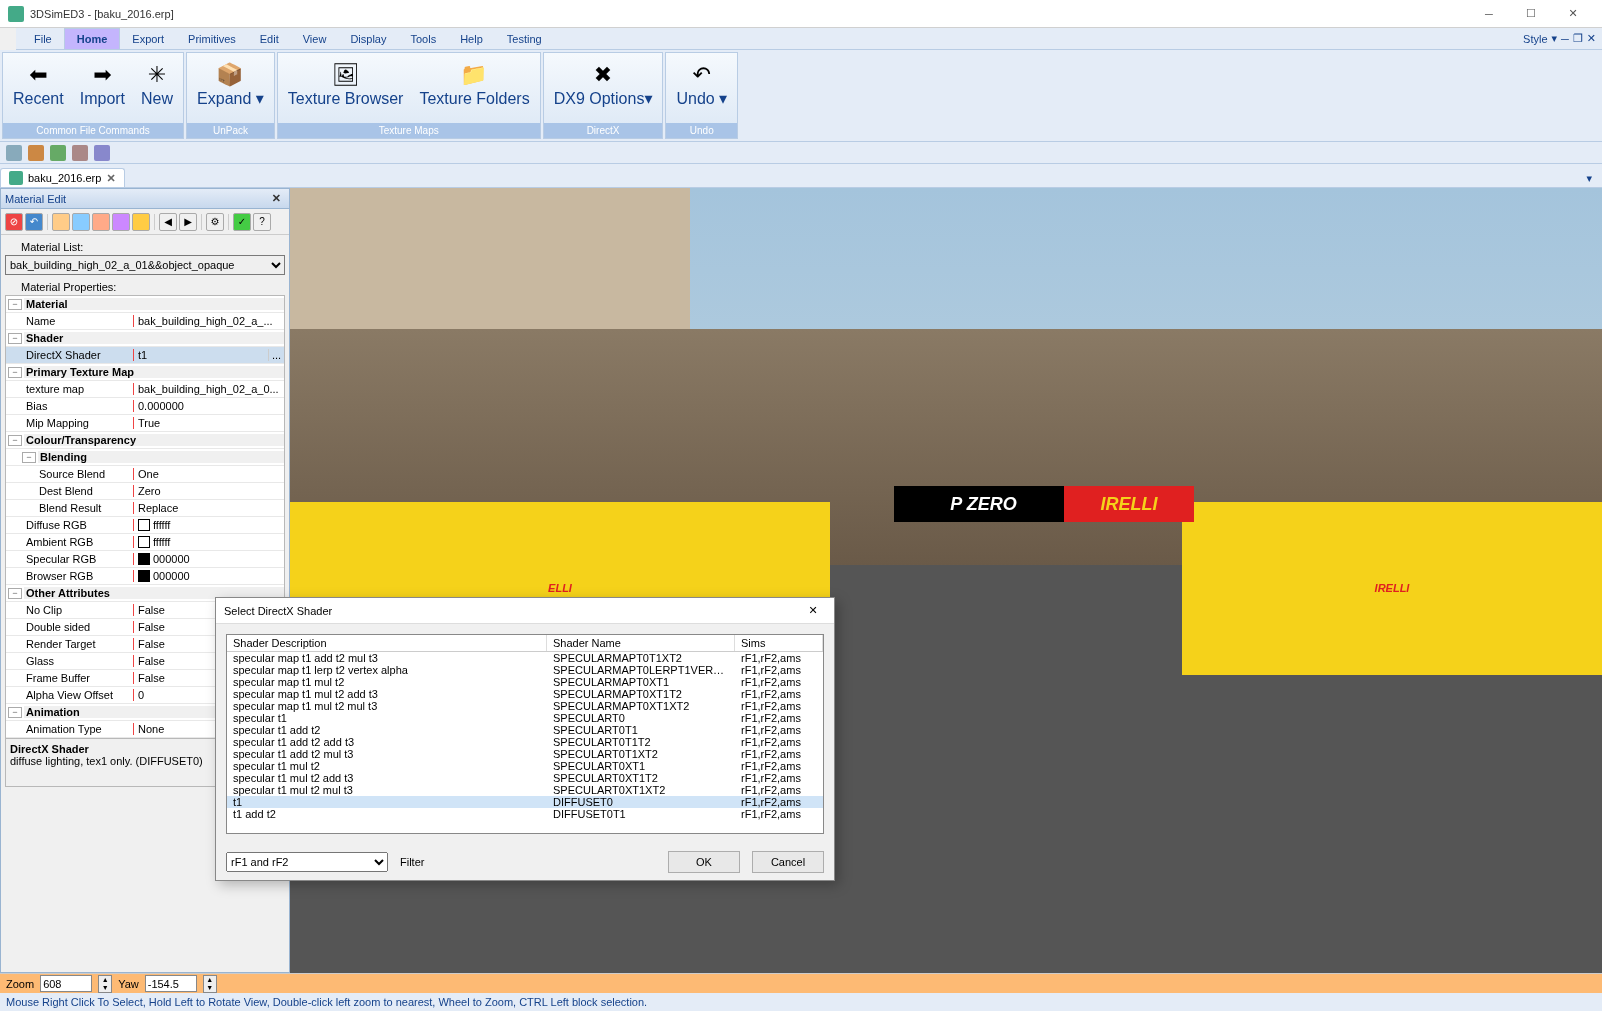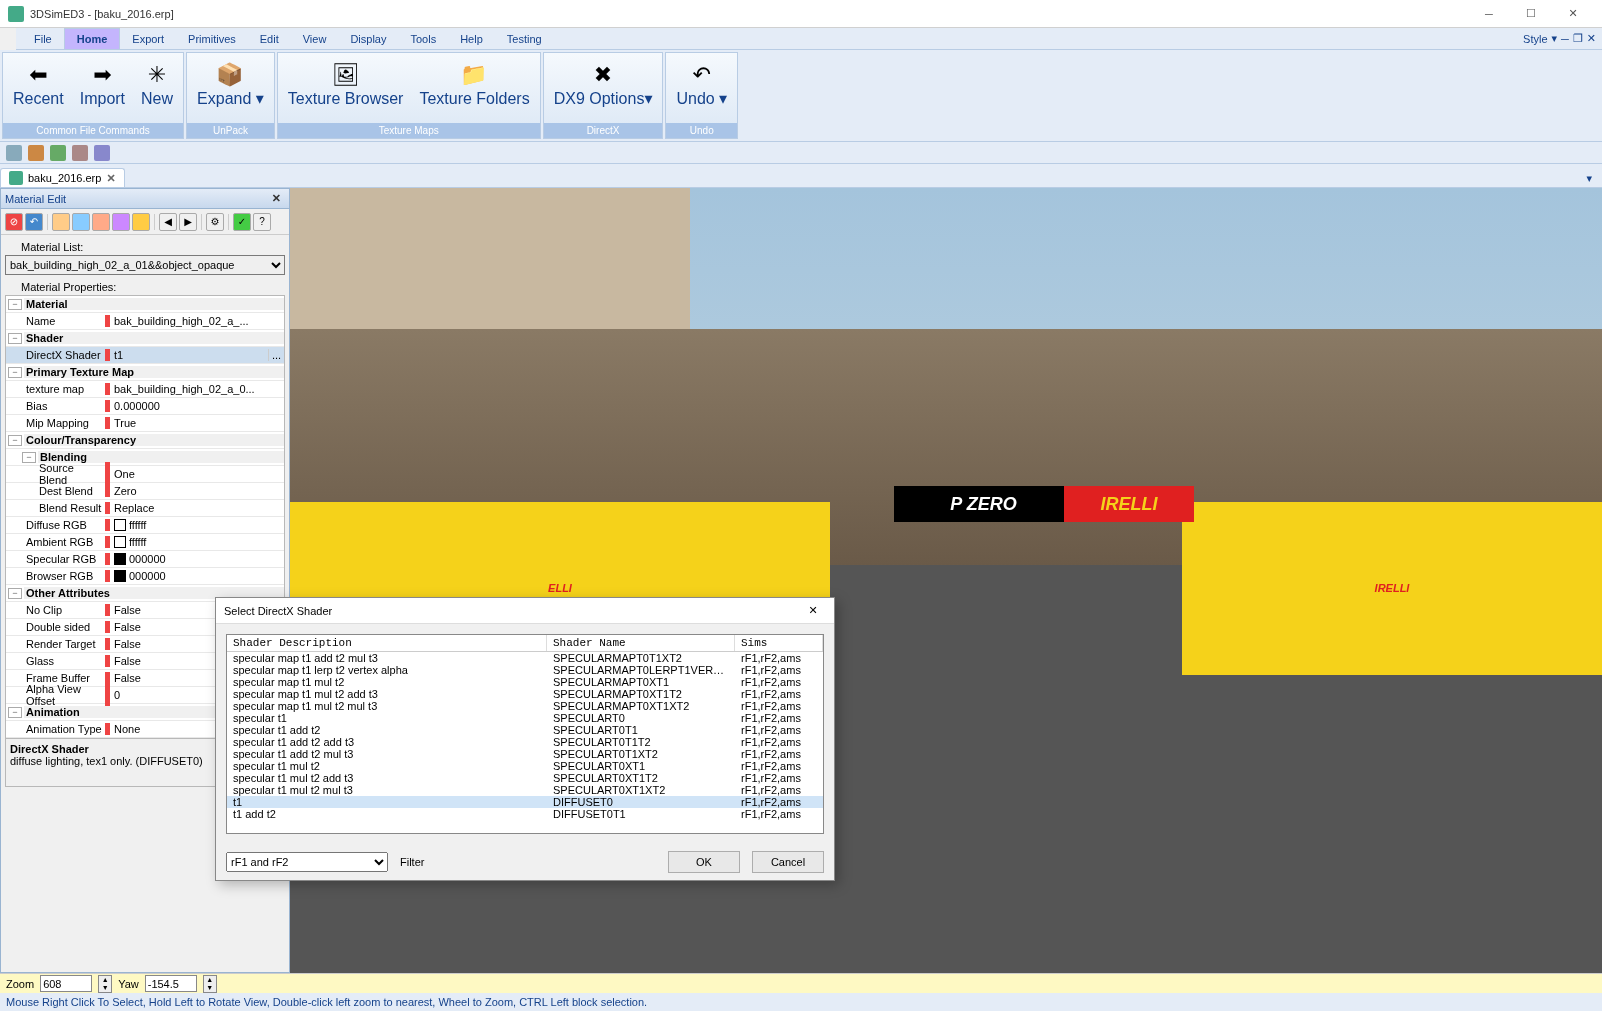--- a/index.html
+++ b/index.html
@@ -52,21 +52,21 @@
 .pt-sep { width: 1px; height: 16px; background: #ccc; margin: 0 2px; }
 .panel-body { flex: 1; overflow: auto; padding: 4px; font-size: 11px; }
 .panel-label { margin: 2px 16px; color: #000; }
 .panel-select { width: 100%; height: 20px; border: 1px solid #7a7a7a; font-size: 11px; }
 
 
 .propgrid { border: 1px solid #b8b8b8; background: #fff; font-size: 11px; }
 .pg-row { display: flex; height: 17px; border-bottom: 1px solid #e8e8e8; align-items: center; }
 .pg-toggle { width: 14px; text-align: center; color: #666; cursor: pointer; font-size: 9px; border: 1px solid #aaa; height: 11px; line-height: 9px; margin: 0 2px; background: #fff; }
 .pg-cat { background: #f0f0f0; font-weight: bold; color: #000; flex: 1; padding-left: 2px; }
-.pg-name { width: 104px; padding-left: 20px; border-right: 5px solid #ef4444; color: #000; }
+.pg-name { width: 128px; padding-left: 20px; border-right: 1px solid #ef4444; color: #000; }
 .pg-name.indent { padding-left: 33px; }
 .pg-val { flex: 1; padding-left: 4px; color: #000; display: flex; align-items: center; gap: 3px; }
 .pg-swatch { width: 12px; height: 12px; border: 1px solid #000; display: inline-block; }
 .pg-ell { width: 16px; border-left: 1px solid #ccc; text-align: center; cursor: pointer; }
 .pg-row.sel { background: #cde; }
 .pg-desc { border: 1px solid #b8b8b8; border-top: none; padding: 4px; background: #f0f0f0; height: 48px; font-size: 11px; }
 .pg-desc-title { font-weight: bold; }
 
 
 .viewport { flex: 1; background: linear-gradient(#8ab3d4 0%, #8ab3d4 45%, #444 45%, #666 100%); position: relative; overflow: hidden; }
@@ -80,33 +80,33 @@
 .pir1 { position:absolute; top:38%; left:59%; width:130px; height:36px; background:#e02020; color:#f5d21a; font-weight:bold; font-style:italic; display:flex; align-items:center; justify-content:center; font-size:18px; }
 
 
 .dialog { position: absolute; left: 215px; top: 597px; width: 620px; height: 284px; background: #f0f0f0; border: 1px solid #888; box-shadow: 4px 4px 12px rgba(0,0,0,0.25); display: flex; flex-direction: column; }
 .dialog-title { height: 26px; background: #fff; display: flex; align-items: center; padding: 0 8px; border-bottom: 1px solid #ddd; }
 .dialog-title-text { flex: 1; }
 .dialog-close { width: 26px; height: 22px; display: flex; align-items: center; justify-content: center; cursor: pointer; }
 .dialog-body { flex: 1; padding: 10px; display: flex; flex-direction: column; }
 .shader-list { flex: 1; border: 1px solid #888; background: #fff; overflow: auto; font-size: 11px; }
 .sl-header { display: flex; border-bottom: 1px solid #ccc; background: #fff; position: sticky; top: 0; }
-.sl-header > div { padding: 2px 6px; border-right: 1px solid #ddd; background: #fff; font-family: Liberation Mono, monospace; }
+.sl-header > div { padding: 2px 6px; border-right: 1px solid #ddd; background: #fff; }
 .sl-col1 { width: 320px; }
 .sl-col2 { width: 188px; }
 .sl-col3 { flex: 1; }
 .sl-row { display: flex; cursor: pointer; }
 .sl-row.sel { background: #d0e4f7; }
 .sl-row > div { padding: 0 6px; white-space: nowrap; overflow: hidden; text-overflow: ellipsis; }
 .dialog-footer { height: 36px; display: flex; align-items: center; padding: 0 10px; gap: 12px; }
 .dlg-select { width: 162px; height: 20px; }
 .dlg-btn { width: 72px; height: 22px; background: #e8e8e8; border: 1px solid #adadad; cursor: pointer; }
 
 
-.bottombar { position: absolute; left: 0; right: 0; bottom: 18px; height: 20px; background: #fef9c3; border-top: 1px solid #ccc; display: flex; align-items: center; padding: 0 6px; gap: 6px; font-size: 11px; }
+.bottombar { position: absolute; left: 0; right: 0; bottom: 18px; height: 20px; background: #fdba74; border-top: 1px solid #ccc; display: flex; align-items: center; padding: 0 6px; gap: 6px; font-size: 11px; }
 .bb-input { width: 52px; height: 17px; border: 1px solid #888; font-size: 11px; padding: 0 2px; }
 .statusbar { position: absolute; left: 0; right: 0; bottom: 0; height: 18px; background: #e4ecf7; display: flex; align-items: center; padding: 0 6px; color: #15428b; font-size: 11px; }
 .spin { display:inline-flex; flex-direction:column; border:1px solid #888; }
 .spin span { width:12px; height:8px; font-size:7px; text-align:center; line-height:7px; background:#eee; cursor:pointer; }
 </style>
 </head>
 <body>
 
 <div class="titlebar">
   <div class="titlebar-icon"></div>

